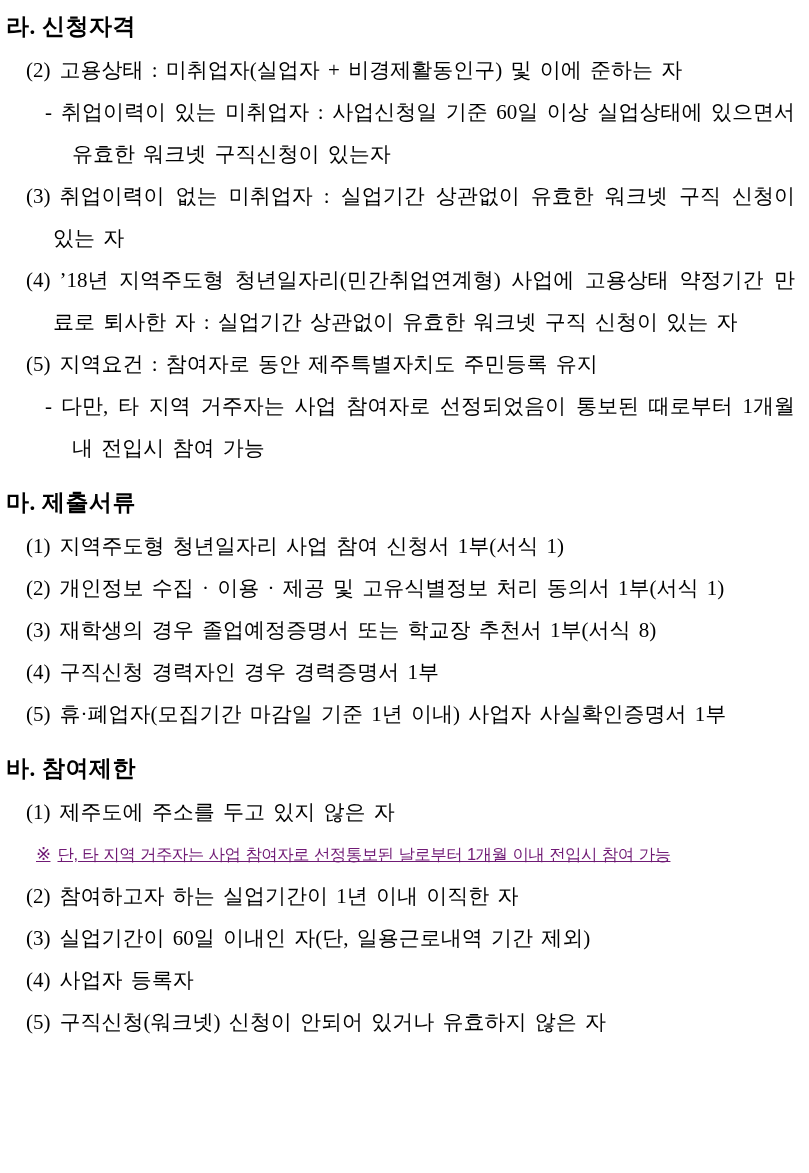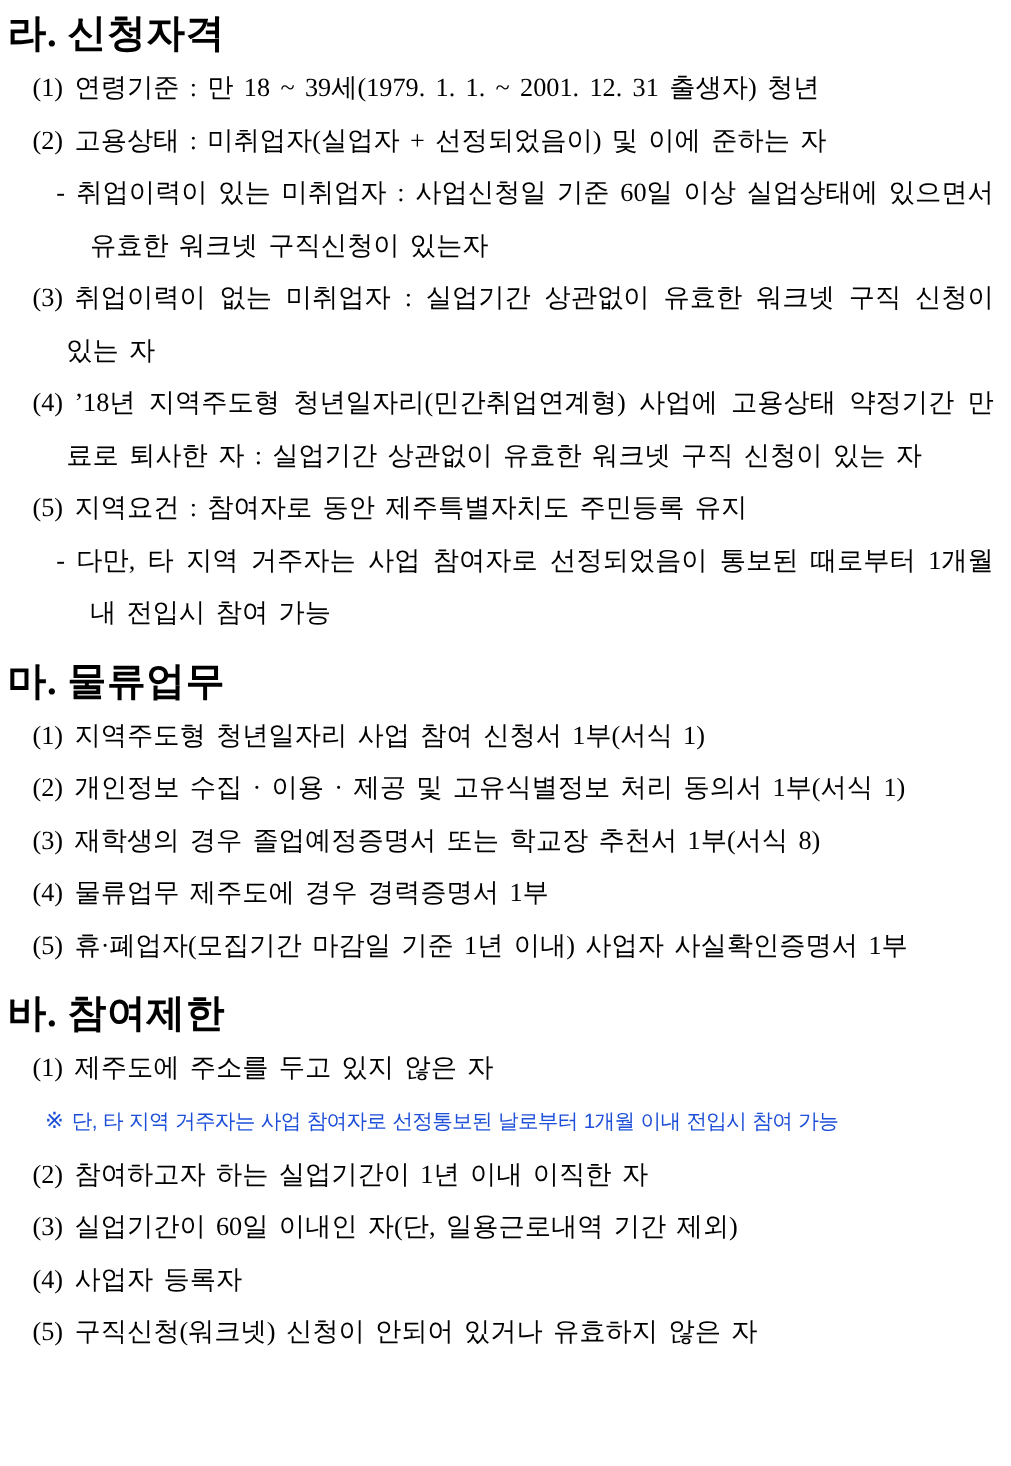--- a/index.html
+++ b/index.html
@@ -16,21 +16,21 @@
     box-sizing: border-box;
     width: 809px;
     min-height: 1173px;
     padding: 5px 14px 8px 6px;
     background: #ffffff;
   }
   .doc-section { margin: 0; }
   .doc-section + .doc-section { margin-top: 12px; }
   .section-heading {
     margin: 0;
-    font-size: 31px;
+    font-size: 23px;
     font-weight: bold;
     line-height: 44px;
     letter-spacing: 0.5px;
     color: #000;
   }
   p.item, p.sub {
     margin: 0;
     font-size: 21px;
     line-height: 42px;
     text-align: justify;
@@ -43,47 +43,47 @@
   p.sub  { padding-left: 66px; text-indent: -27px; }
   p.note {
     margin: 0;
     padding-left: 30px;
     font-family: "Liberation Sans", "DejaVu Sans", sans-serif;
     font-size: 16.5px;
     line-height: 42px;
     letter-spacing: -0.6px;
     word-spacing: 1px;
     white-space: nowrap;
-    color: #1d4ed8;
+    color: #701a75;
+    text-decoration: underline;
   }
   .marker { padding-right: 9px; }
   p.note .marker { padding-right: 7px; font-size: 18px; }
 </style>
 </head>
 <body>
 
 <main class="page">
 
   <section class="doc-section">
     <h2 class="section-heading">라. 신청자격</h2>
-    <p class="item"><span class="marker">(1)</span><span>연령기준 : 만 18 ~ 39세(1979. 1. 1. ~ 2001. 12. 31 출생자) 청년</span></p>
-    <p class="item"><span class="marker">(2)</span><span>고용상태 : 미취업자(실업자 + 선정되었음이) 및 이에 준하는 자</span></p>
+    <p class="item"><span class="marker">(2)</span><span>고용상태 : 미취업자(실업자 + 비경제활동인구) 및 이에 준하는 자</span></p>
     <p class="sub"><span class="marker">-</span><span>취업이력이 있는 미취업자 : 사업신청일 기준 60일 이상 실업상태에 있으면서 유효한 워크넷 구직신청이 있는자</span></p>
     <p class="item"><span class="marker">(3)</span><span>취업이력이 없는 미취업자 : 실업기간 상관없이 유효한 워크넷 구직 신청이 있는 자</span></p>
     <p class="item"><span class="marker">(4)</span><span>’18년 지역주도형 청년일자리(민간취업연계형) 사업에 고용상태 약정기간 만료로 퇴사한 자 : 실업기간 상관없이 유효한 워크넷 구직 신청이 있는 자</span></p>
     <p class="item"><span class="marker">(5)</span><span>지역요건 : 참여자로 동안 제주특별자치도 주민등록 유지</span></p>
     <p class="sub"><span class="marker">-</span><span>다만, 타 지역 거주자는 사업 참여자로 선정되었음이 통보된 때로부터 1개월 내 전입시 참여 가능</span></p>
   </section>
 
   <section class="doc-section">
-    <h2 class="section-heading">마. 물류업무</h2>
+    <h2 class="section-heading">마. 제출서류</h2>
     <p class="item"><span class="marker">(1)</span><span>지역주도형 청년일자리 사업 참여 신청서 1부(서식 1)</span></p>
     <p class="item"><span class="marker">(2)</span><span>개인정보 수집 · 이용 · 제공 및 고유식별정보 처리 동의서 1부(서식 1)</span></p>
     <p class="item"><span class="marker">(3)</span><span>재학생의 경우 졸업예정증명서 또는 학교장 추천서 1부(서식 8)</span></p>
-    <p class="item"><span class="marker">(4)</span><span>물류업무 제주도에 경우 경력증명서 1부</span></p>
+    <p class="item"><span class="marker">(4)</span><span>구직신청 경력자인 경우 경력증명서 1부</span></p>
     <p class="item"><span class="marker">(5)</span><span>휴·폐업자(모집기간 마감일 기준 1년 이내) 사업자 사실확인증명서 1부</span></p>
   </section>
 
   <section class="doc-section">
     <h2 class="section-heading">바. 참여제한</h2>
     <p class="item"><span class="marker">(1)</span><span>제주도에 주소를 두고 있지 않은 자</span></p>
     <p class="note"><span class="marker">※</span><span>단, 타 지역 거주자는 사업 참여자로 선정통보된 날로부터 1개월 이내 전입시 참여 가능</span></p>
     <p class="item"><span class="marker">(2)</span><span>참여하고자 하는 실업기간이 1년 이내 이직한 자</span></p>
     <p class="item"><span class="marker">(3)</span><span>실업기간이 60일 이내인 자(단, 일용근로내역 기간 제외)</span></p>
     <p class="item"><span class="marker">(4)</span><span>사업자 등록자</span></p>

